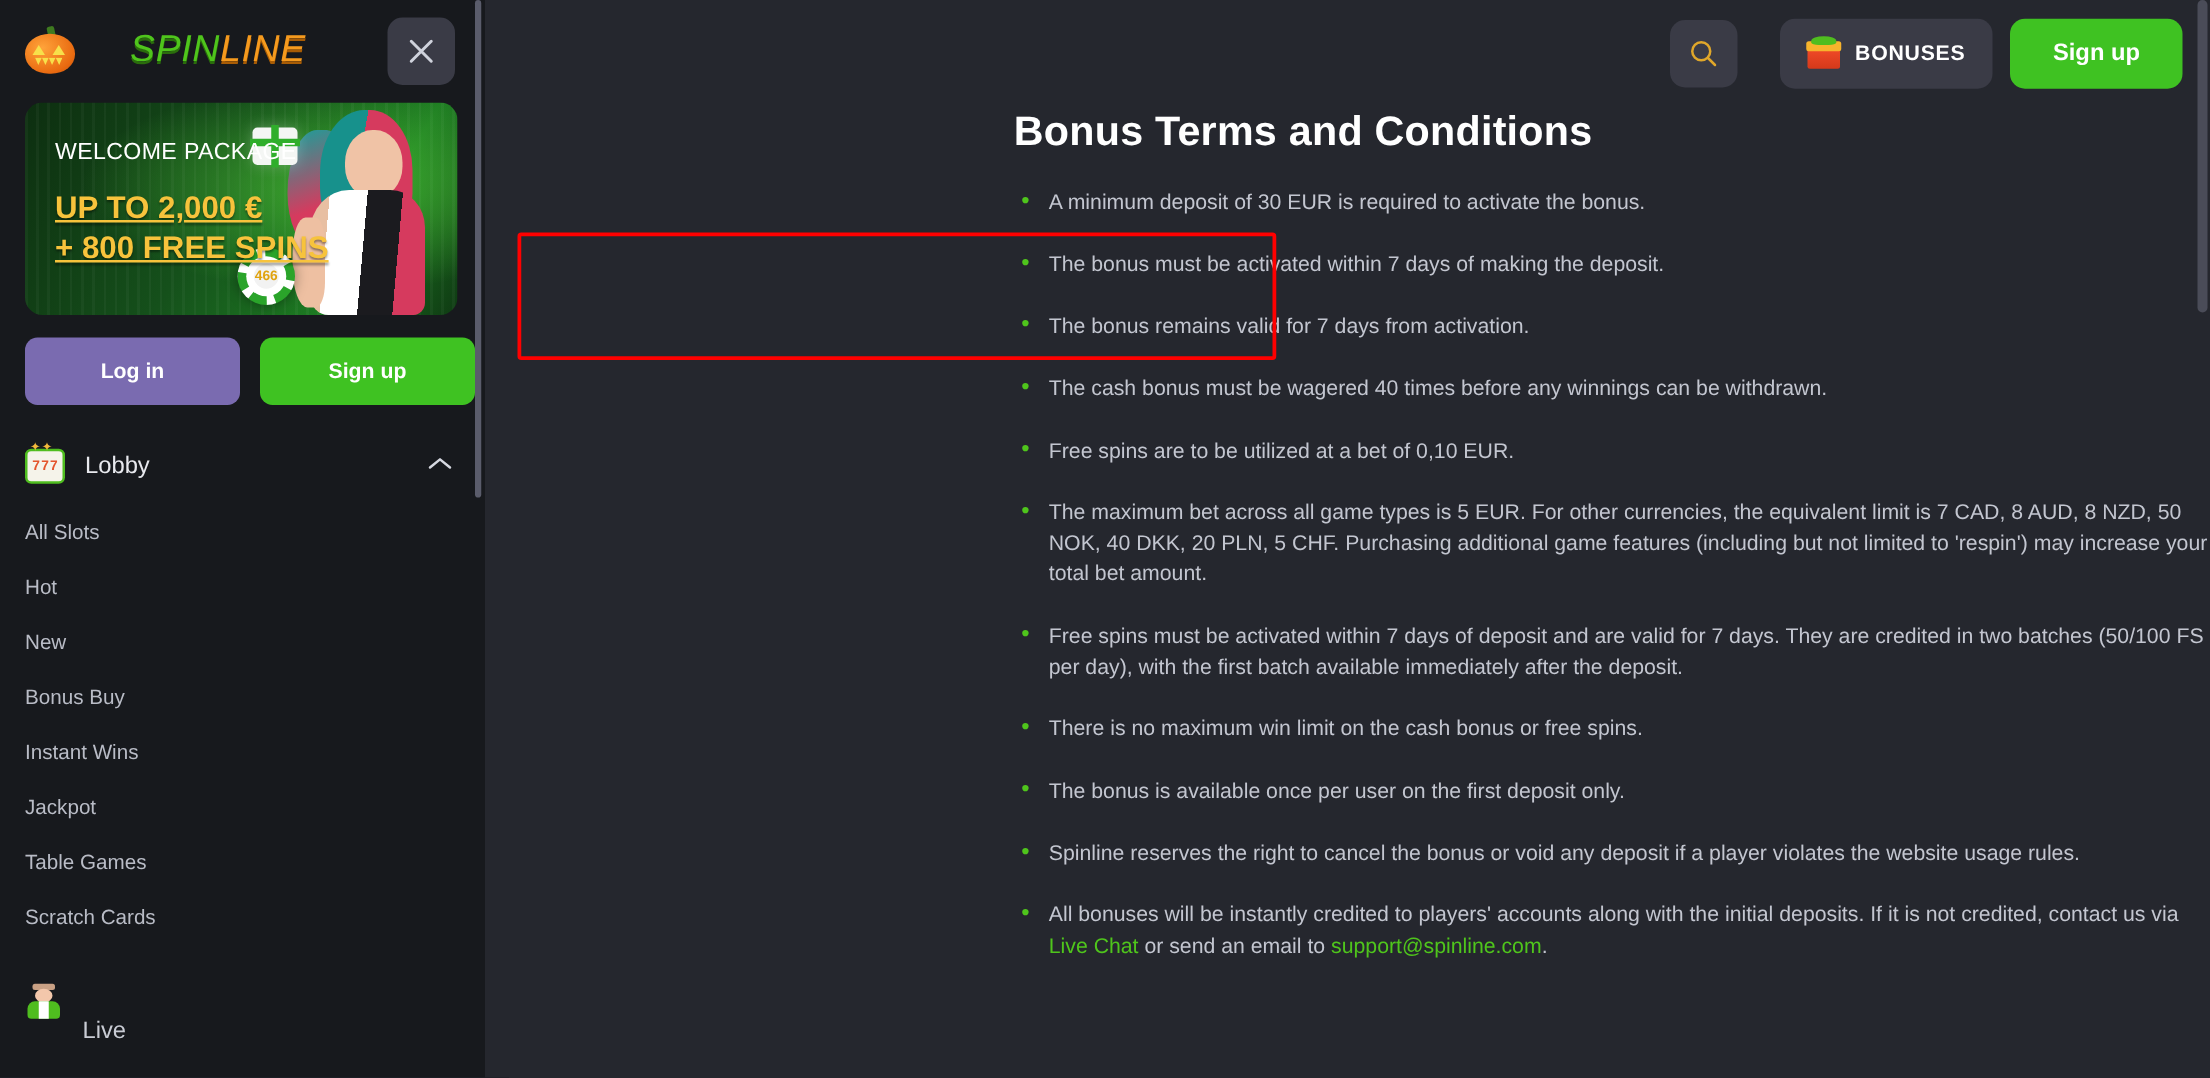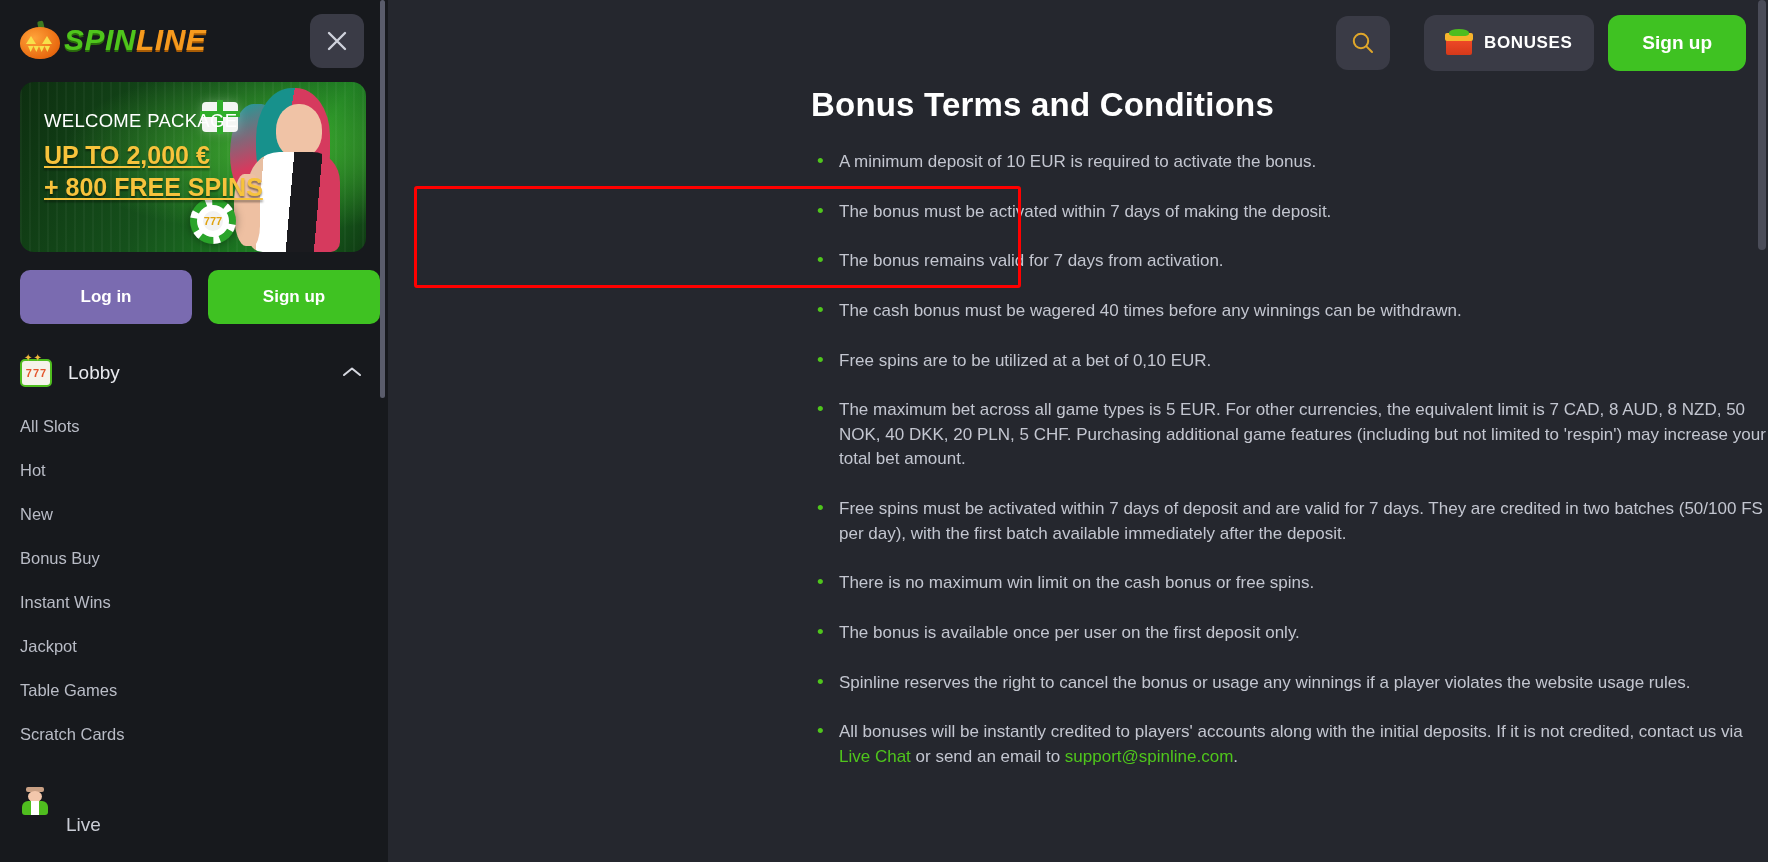--- a/index.html
+++ b/index.html
@@ -41,21 +41,21 @@
     border-left: 5px solid transparent; border-right: 5px solid transparent;
     border-bottom: 8px solid #f7e04a;
   }
   .logo-pumpkin .eye.l { left: 8px; }
   .logo-pumpkin .eye.r { left: 24px; }
   .logo-pumpkin .mouth {
     position: absolute; left: 10px; top: 27px; width: 22px; height: 6px;
     background: #f7e04a;
     clip-path: polygon(0 0,12% 100%,25% 0,38% 100%,50% 0,62% 100%,75% 0,88% 100%,100% 0);
   }
-  .logo-text { font-size: 30px; font-weight: 700; letter-spacing: .5px; font-style: italic; }
+  .logo-text { font-size: 30px; font-weight: 400; letter-spacing: .5px; font-style: italic; margin-left: 40px; }
   .logo-text .spin { color: #4fc51c; text-shadow: 0 2px 0 #2a6d0c; }
   .logo-text .line { color: #f59a1e; text-shadow: 0 2px 0 #a85c05; }
 
   .close-btn {
     width: 54px; height: 54px; border-radius: 12px;
     background: #3a3b46; border: none; cursor: pointer;
     display: flex; align-items: center; justify-content: center;
     margin-top: 2px;
   }
   .close-btn svg { display: block; }
@@ -68,21 +68,21 @@
       radial-gradient(ellipse at 72% 40%, rgba(90,220,60,.55), transparent 58%),
       linear-gradient(120deg, #0d2e10 0%, #15501b 45%, #1d7a22 75%, #0f3a13 100%);
   }
   .promo::after {
     content:""; position:absolute; inset:0;
     background: repeating-linear-gradient(90deg, rgba(255,255,255,.035) 0 2px, transparent 2px 9px);
   }
   .promo-text { position: relative; z-index: 3; padding: 28px 0 0 24px; width: 230px; }
   .promo-title {
     color: #ffffff; font-size: 18.5px; font-weight: 500; letter-spacing: .3px;
-    margin-bottom: 7px; white-space: nowrap;
+    margin-bottom: 18px; white-space: nowrap;
   }
   .promo-line {
     color: #f7c33c; font-size: 25px; font-weight: 800; line-height: 1.28;
     white-space: nowrap; text-shadow: 0 2px 2px rgba(0,0,0,.45); text-decoration: underline;
   }
   .promo-girl {
     position: absolute; right: 6px; bottom: 0; width: 140px; height: 170px; z-index: 2;
   }
   .pg-hair {
     position:absolute; right: 30px; top: 6px; width: 74px; height: 104px;
@@ -287,21 +287,21 @@
     <div class="promo">
       <div class="promo-girl">
         <div class="pg-tail"></div>
         <div class="pg-hair"></div>
         <div class="pg-face"></div>
         <div class="pg-body"></div>
         <div class="pg-arm"></div>
       </div>
       <div class="promo-gift"></div>
       <div class="promo-chip">
-          <span>777</span>
+          <span>466</span>
         </div>
       <div class="promo-text">
         <div class="promo-title">WELCOME PACKAGE</div>
         <div class="promo-line">UP TO 2,000 €</div>
         <div class="promo-line">+ 800 FREE SPINS</div>
       </div>
     </div>
 
     <div class="auth-row">
       <button class="btn-login">Log in</button>
@@ -385,30 +385,30 @@
         <span>BONUSES</span>
       </button>
       <button class="signup-btn">Sign up</button>
     </div>
 
     <div class="content">
       <div class="content-inner">
         <h1 class="page-title">Bonus Terms and Conditions</h1>
 
         <ul class="terms">
-          <li><span>A minimum deposit of 10 EUR is required to activate the bonus.</span></li>
+          <li><span>A minimum deposit of 30 EUR is required to activate the bonus.</span></li>
           <li><span>The bonus must be activated within 7 days of making the deposit.</span></li>
           <li><span>The bonus remains valid for 7 days from activation.</span></li>
           <li><span>The cash bonus must be wagered 40 times before any winnings can be withdrawn.</span></li>
           <li><span>Free spins are to be utilized at a bet of 0,10 EUR.</span></li>
           <li class="wrap"><span>The maximum bet across all game types is 5 EUR. For other currencies, the equivalent limit is 7 CAD, 8 AUD, 8 NZD, 50 NOK, 40 DKK, 20 PLN, 5 CHF. Purchasing additional game features (including but not limited to 'respin') may increase your total bet amount.</span></li>
           <li class="wrap"><span>Free spins must be activated within 7 days of deposit and are valid for 7 days. They are credited in two batches (50/100 FS per day), with the first batch available immediately after the deposit.</span></li>
           <li><span>There is no maximum win limit on the cash bonus or free spins.</span></li>
           <li><span>The bonus is available once per user on the first deposit only.</span></li>
-          <li><span>Spinline reserves the right to cancel the bonus or usage any winnings if a player violates the website usage rules.</span></li>
+          <li><span>Spinline reserves the right to cancel the bonus or void any deposit if a player violates the website usage rules.</span></li>
           <li class="wrap"><span>All bonuses will be instantly credited to players' accounts along with the initial deposits. If it is not credited, contact us via </span><a class="lnk">Live Chat</a><span> or send an email to </span><a class="lnk">support@spinline.com</a><span>.</span></li>
         </ul>
       </div>
     </div>
 
     <div class="main-scrollbar">
       <div class="thumb"></div>
     </div>
   </section>
 

